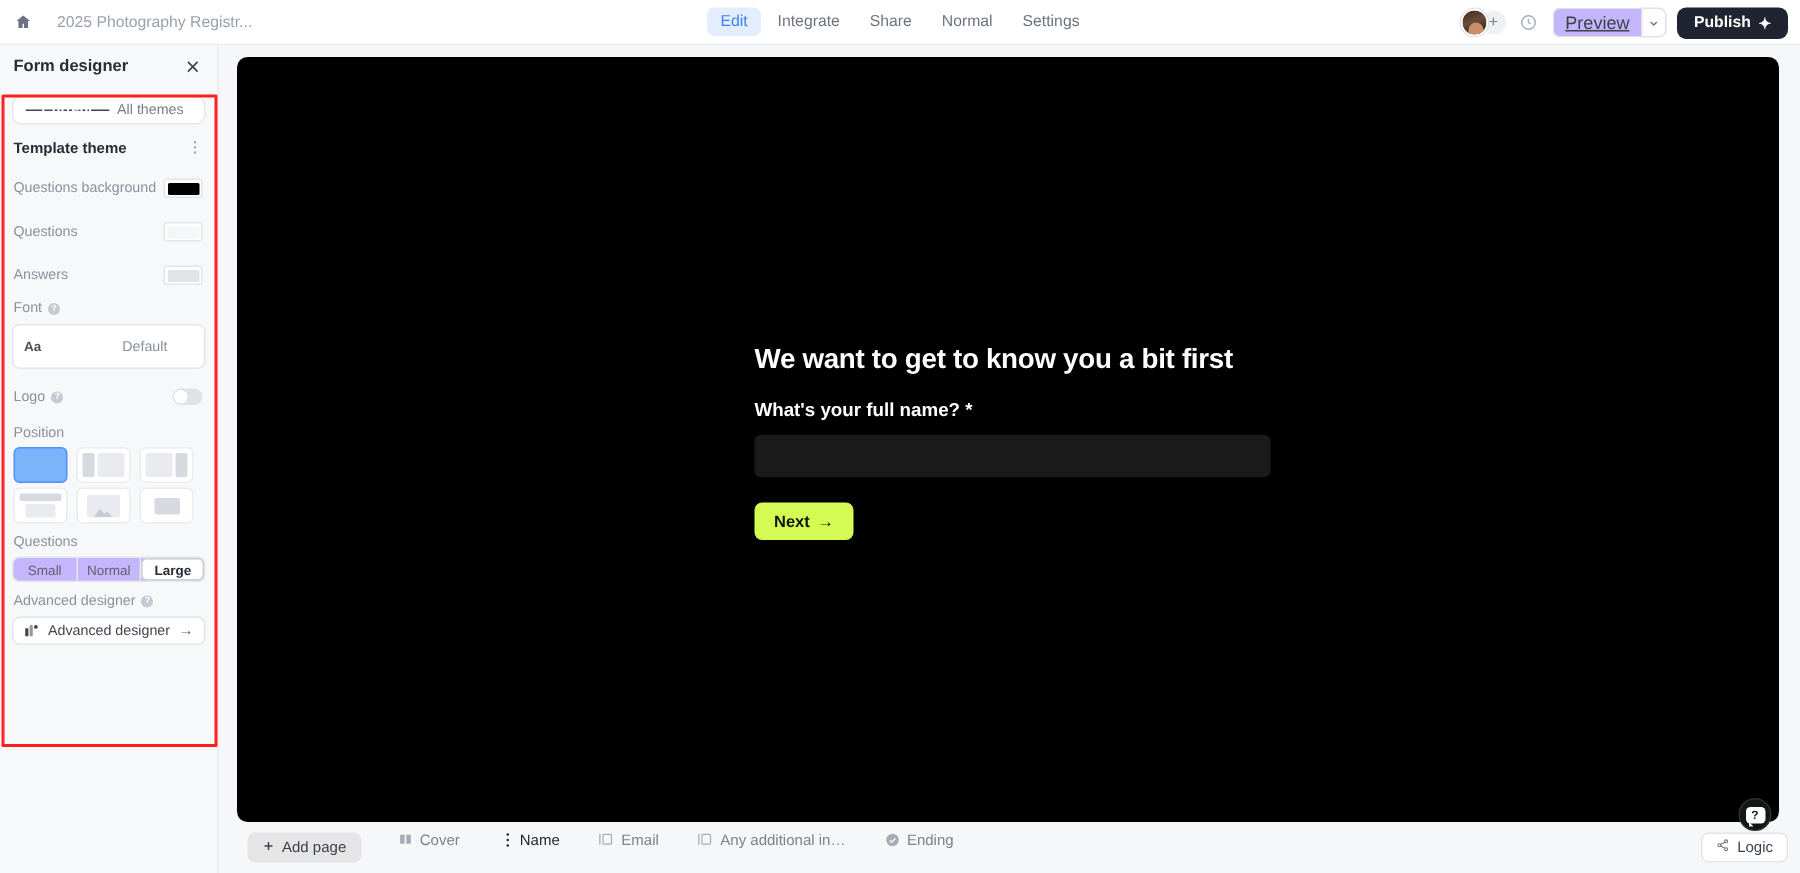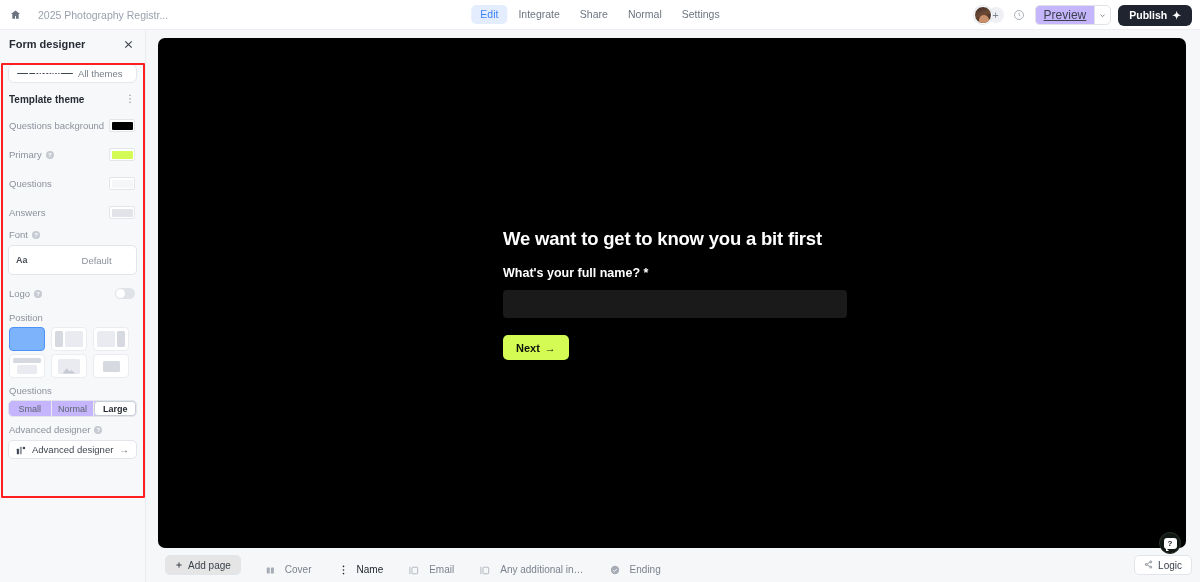--- a/index.html
+++ b/index.html
@@ -244,21 +244,21 @@
   }
   .addpage-btn {
     height: 20px; padding: 0 9px; border-radius: 5px;
     background: #e5e5e5; border: 1px solid #e2e5ea;
     font-size: 10px; color: #3c424c;
     display: flex; align-items: center; gap: 5px;
   }
   .pagetab {
     height: 20px; padding: 0 7px; border-radius: 5px;
     font-size: 10px; color: #7b828e;
-    display: flex; align-items: flex-end; gap: 10px; white-space: nowrap;
+    display: flex; align-items: flex-start; gap: 5px; white-space: nowrap;
   }
   .pagetab.active { color: #1d222b; font-weight: 400; }
   .pt-icon { display: flex; align-items: center; color: #a6acb6; }
   .logic-btn {
     position: absolute; right: 8px; height: 20px; padding: 0 9px;
     border-radius: 5px; background: #fff; border: 1px solid #e2e5ea;
     font-size: 10px; color: #3c424c;
     display: flex; align-items: center; gap: 5px;
   }
   .help-bubble {
@@ -349,29 +349,20 @@
         <div class="kebab">⋮</div>
       </div>
 
       <div class="prop-row">
         <div class="prop-label">Questions background</div>
         <div class="swatch-box">
           <div class="swatch-in" id="sw0" style="background: rgb(0, 0, 0);"></div>
         </div>
       </div>
 
-      <div class="prop-row">
-        <div class="prop-label">
-          <span>Primary</span>
-          <span class="info-dot">?</span>
-        </div>
-        <div class="swatch-box">
-          <div class="swatch-in" id="sw1" style="background: rgb(211, 251, 84);"></div>
-        </div>
-      </div>
 
       <div class="prop-row">
         <div class="prop-label">Questions</div>
         <div class="swatch-box">
           <div class="swatch-in" id="sw2" style="background: rgb(245, 246, 248);"></div>
         </div>
       </div>
 
       <div class="prop-row">
         <div class="prop-label">Answers</div>

